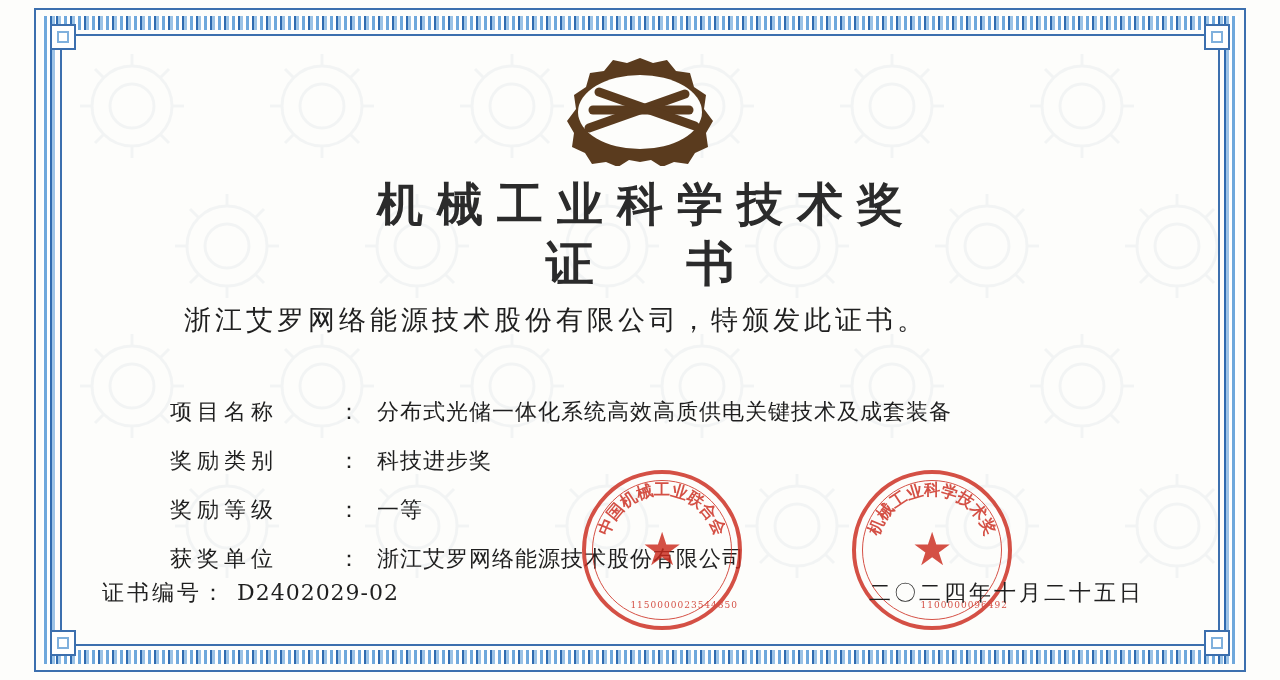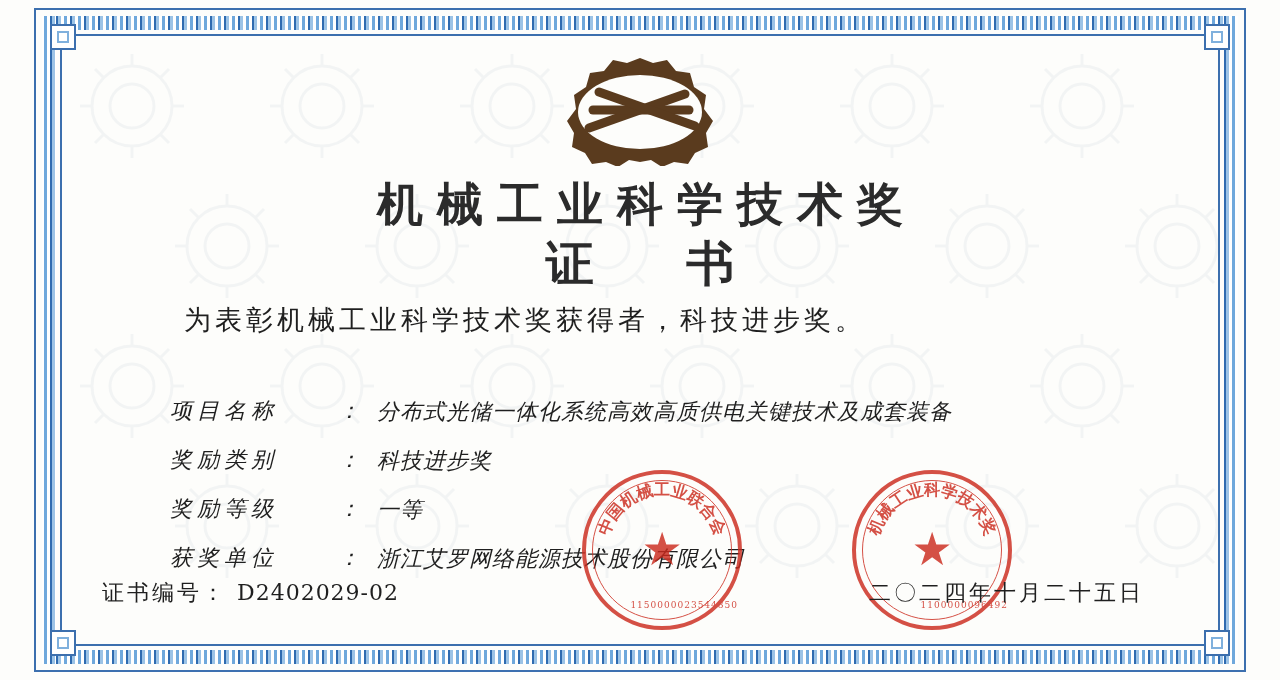--- a/index.html
+++ b/index.html
@@ -162,23 +162,22 @@
   }
 
   .fields {
     position: absolute;
     top: 360px;
     left: 108px;
     right: 60px;
   }
   .field-row {
     display: flex;
-    align-items: flex-start;
+    align-items: center;
     margin-bottom: 18px;
-    font-style: italic;
   }
   .field-label {
     width: 168px;
     flex: 0 0 168px;
     font-size: 22px;
     letter-spacing: 5px;
     color: #1f1f1f;
     white-space: nowrap;
   }
   .field-colon {
@@ -351,21 +350,21 @@
           <line x1="44" y1="74" x2="140" y2="40"></line>
           <line x1="48" y1="56" x2="144" y2="56"></line>
           <line x1="54" y1="38" x2="150" y2="72"></line>
         </g>
       </svg>
     </div>
 
     <div class="title-main">机械工业科学技术奖</div>
     <div class="title-sub">证 书</div>
 
-    <div class="statement">为表彰机械工业科学技术奖获得者，科技进步奖。</div>
+    <div class="statement">浙江艾罗网络能源技术股份有限公司，特颁发此证书。</div>
 
     <div class="fields">
       <div class="field-row">
         <span class="field-label">项目名称</span>
         <span class="field-colon">：</span>
         <span class="field-value">分布式光储一体化系统高效高质供电关键技术及成套装备</span>
       </div>
       <div class="field-row">
         <span class="field-label">奖励类别</span>
         <span class="field-colon">：</span>

